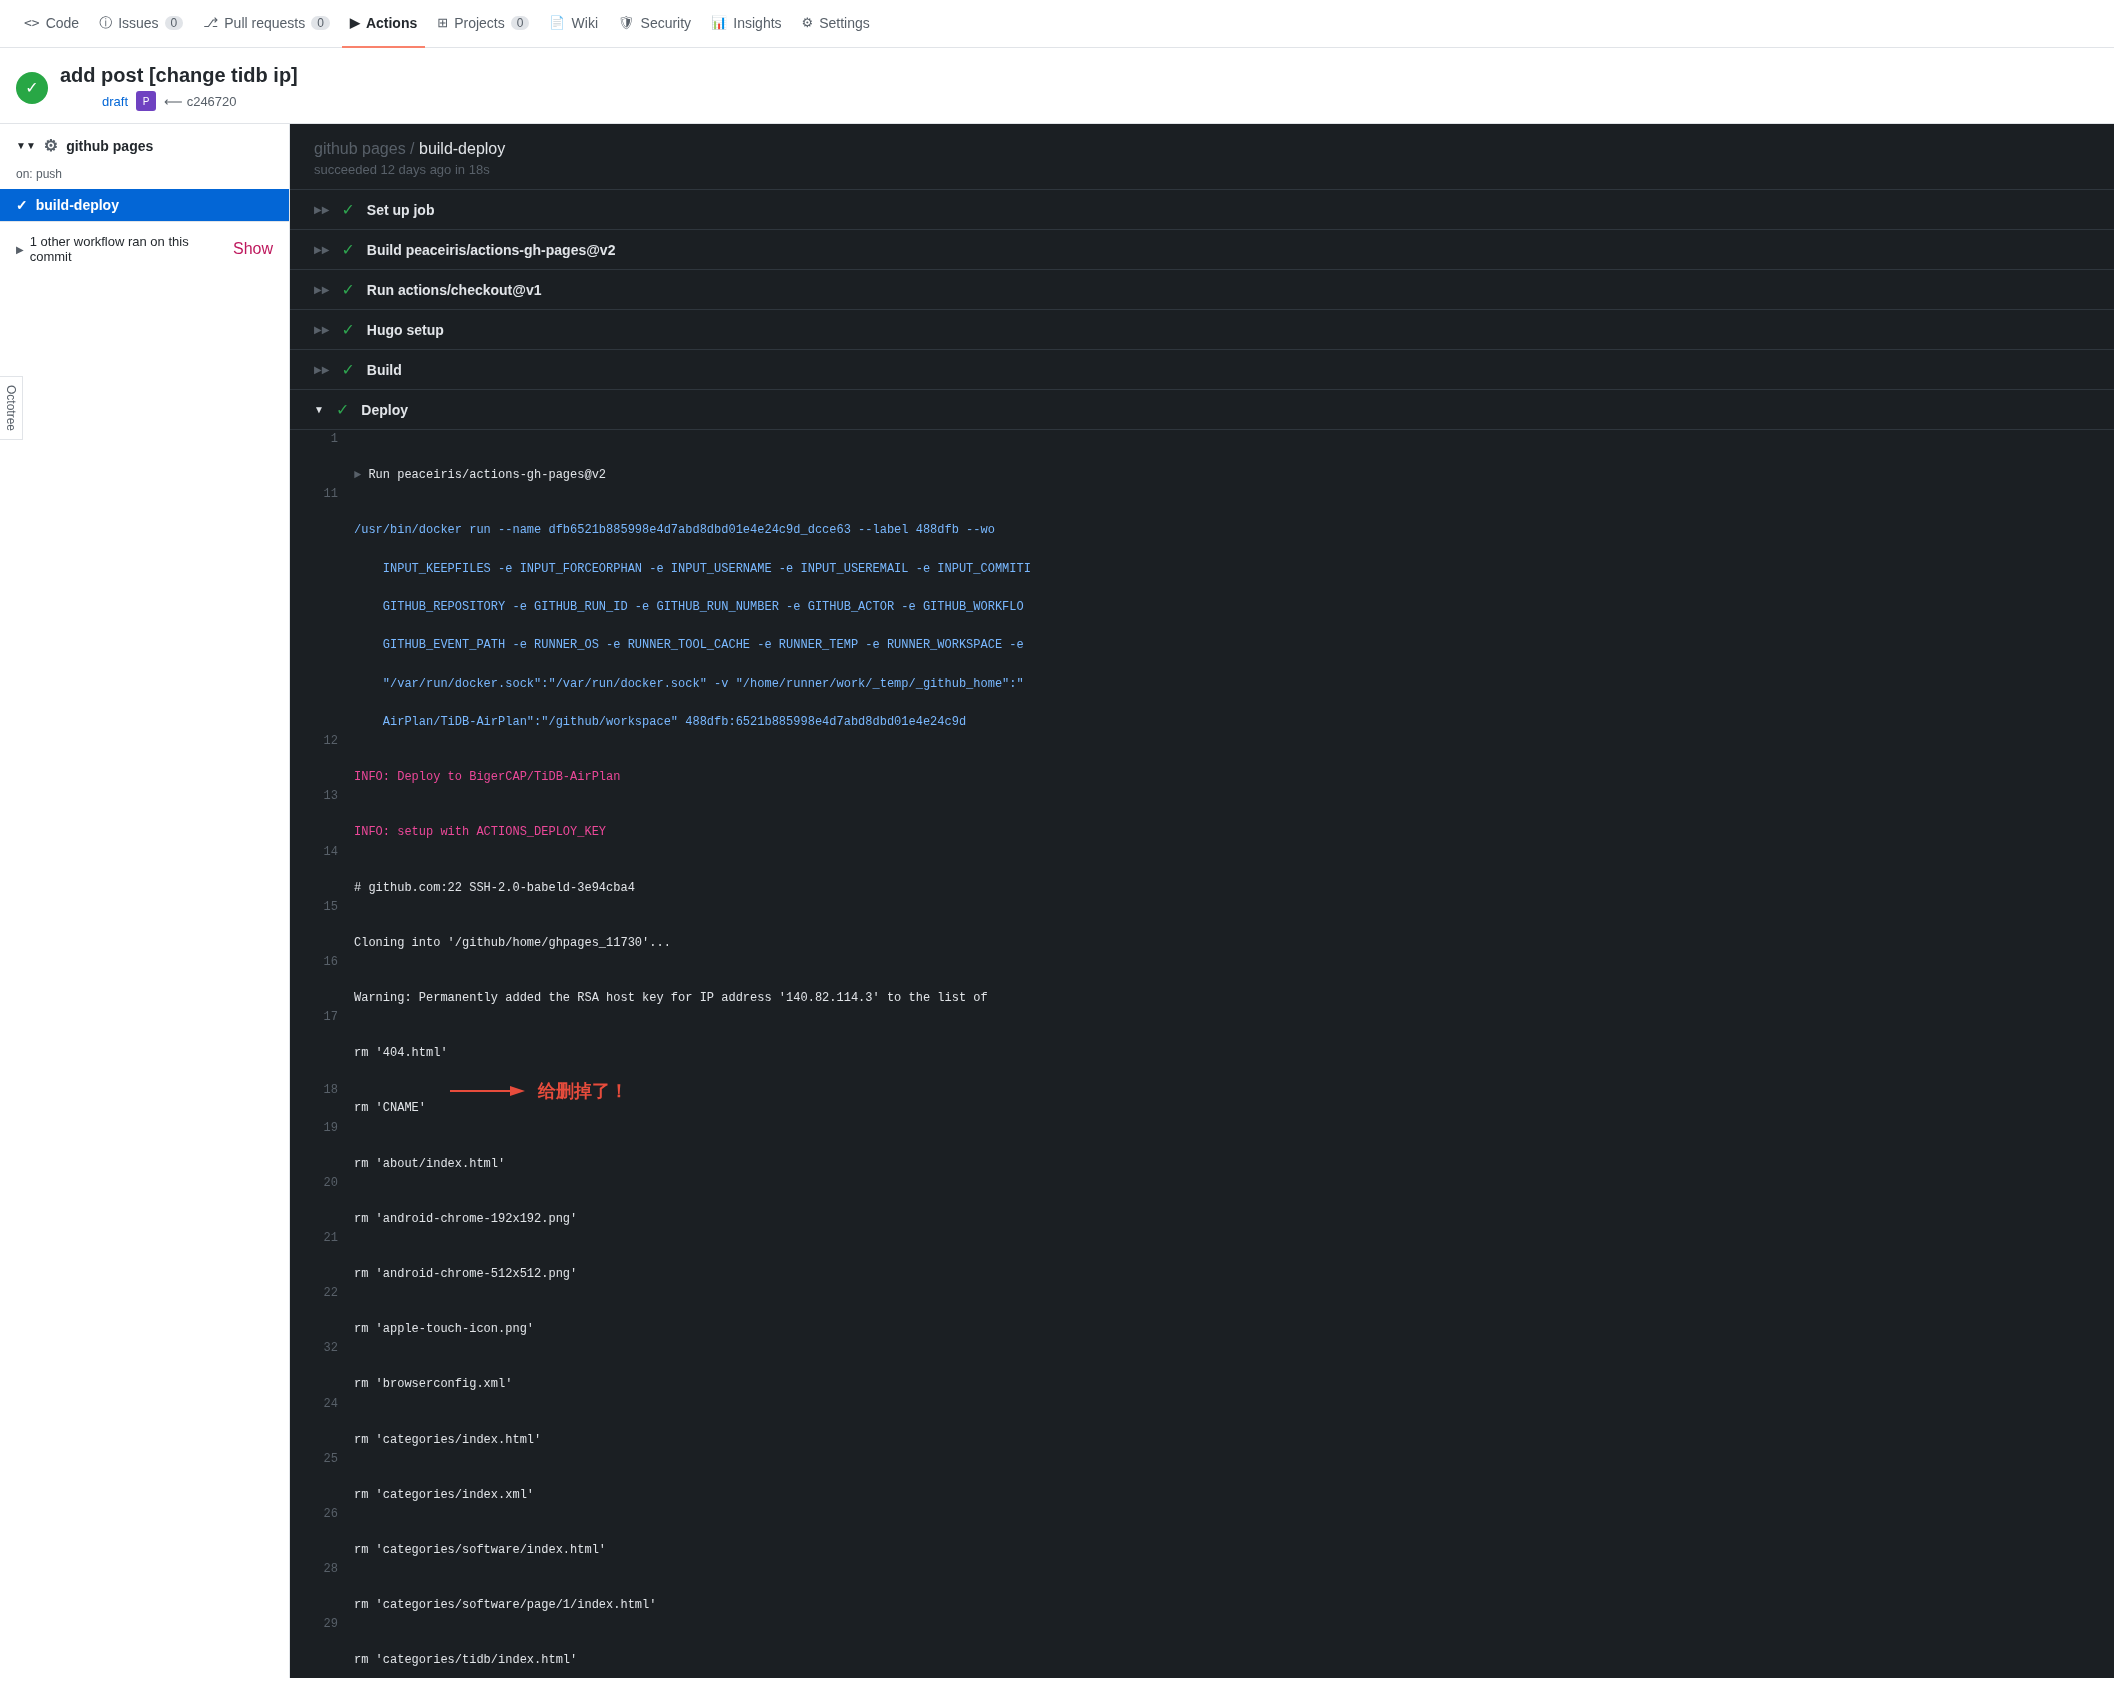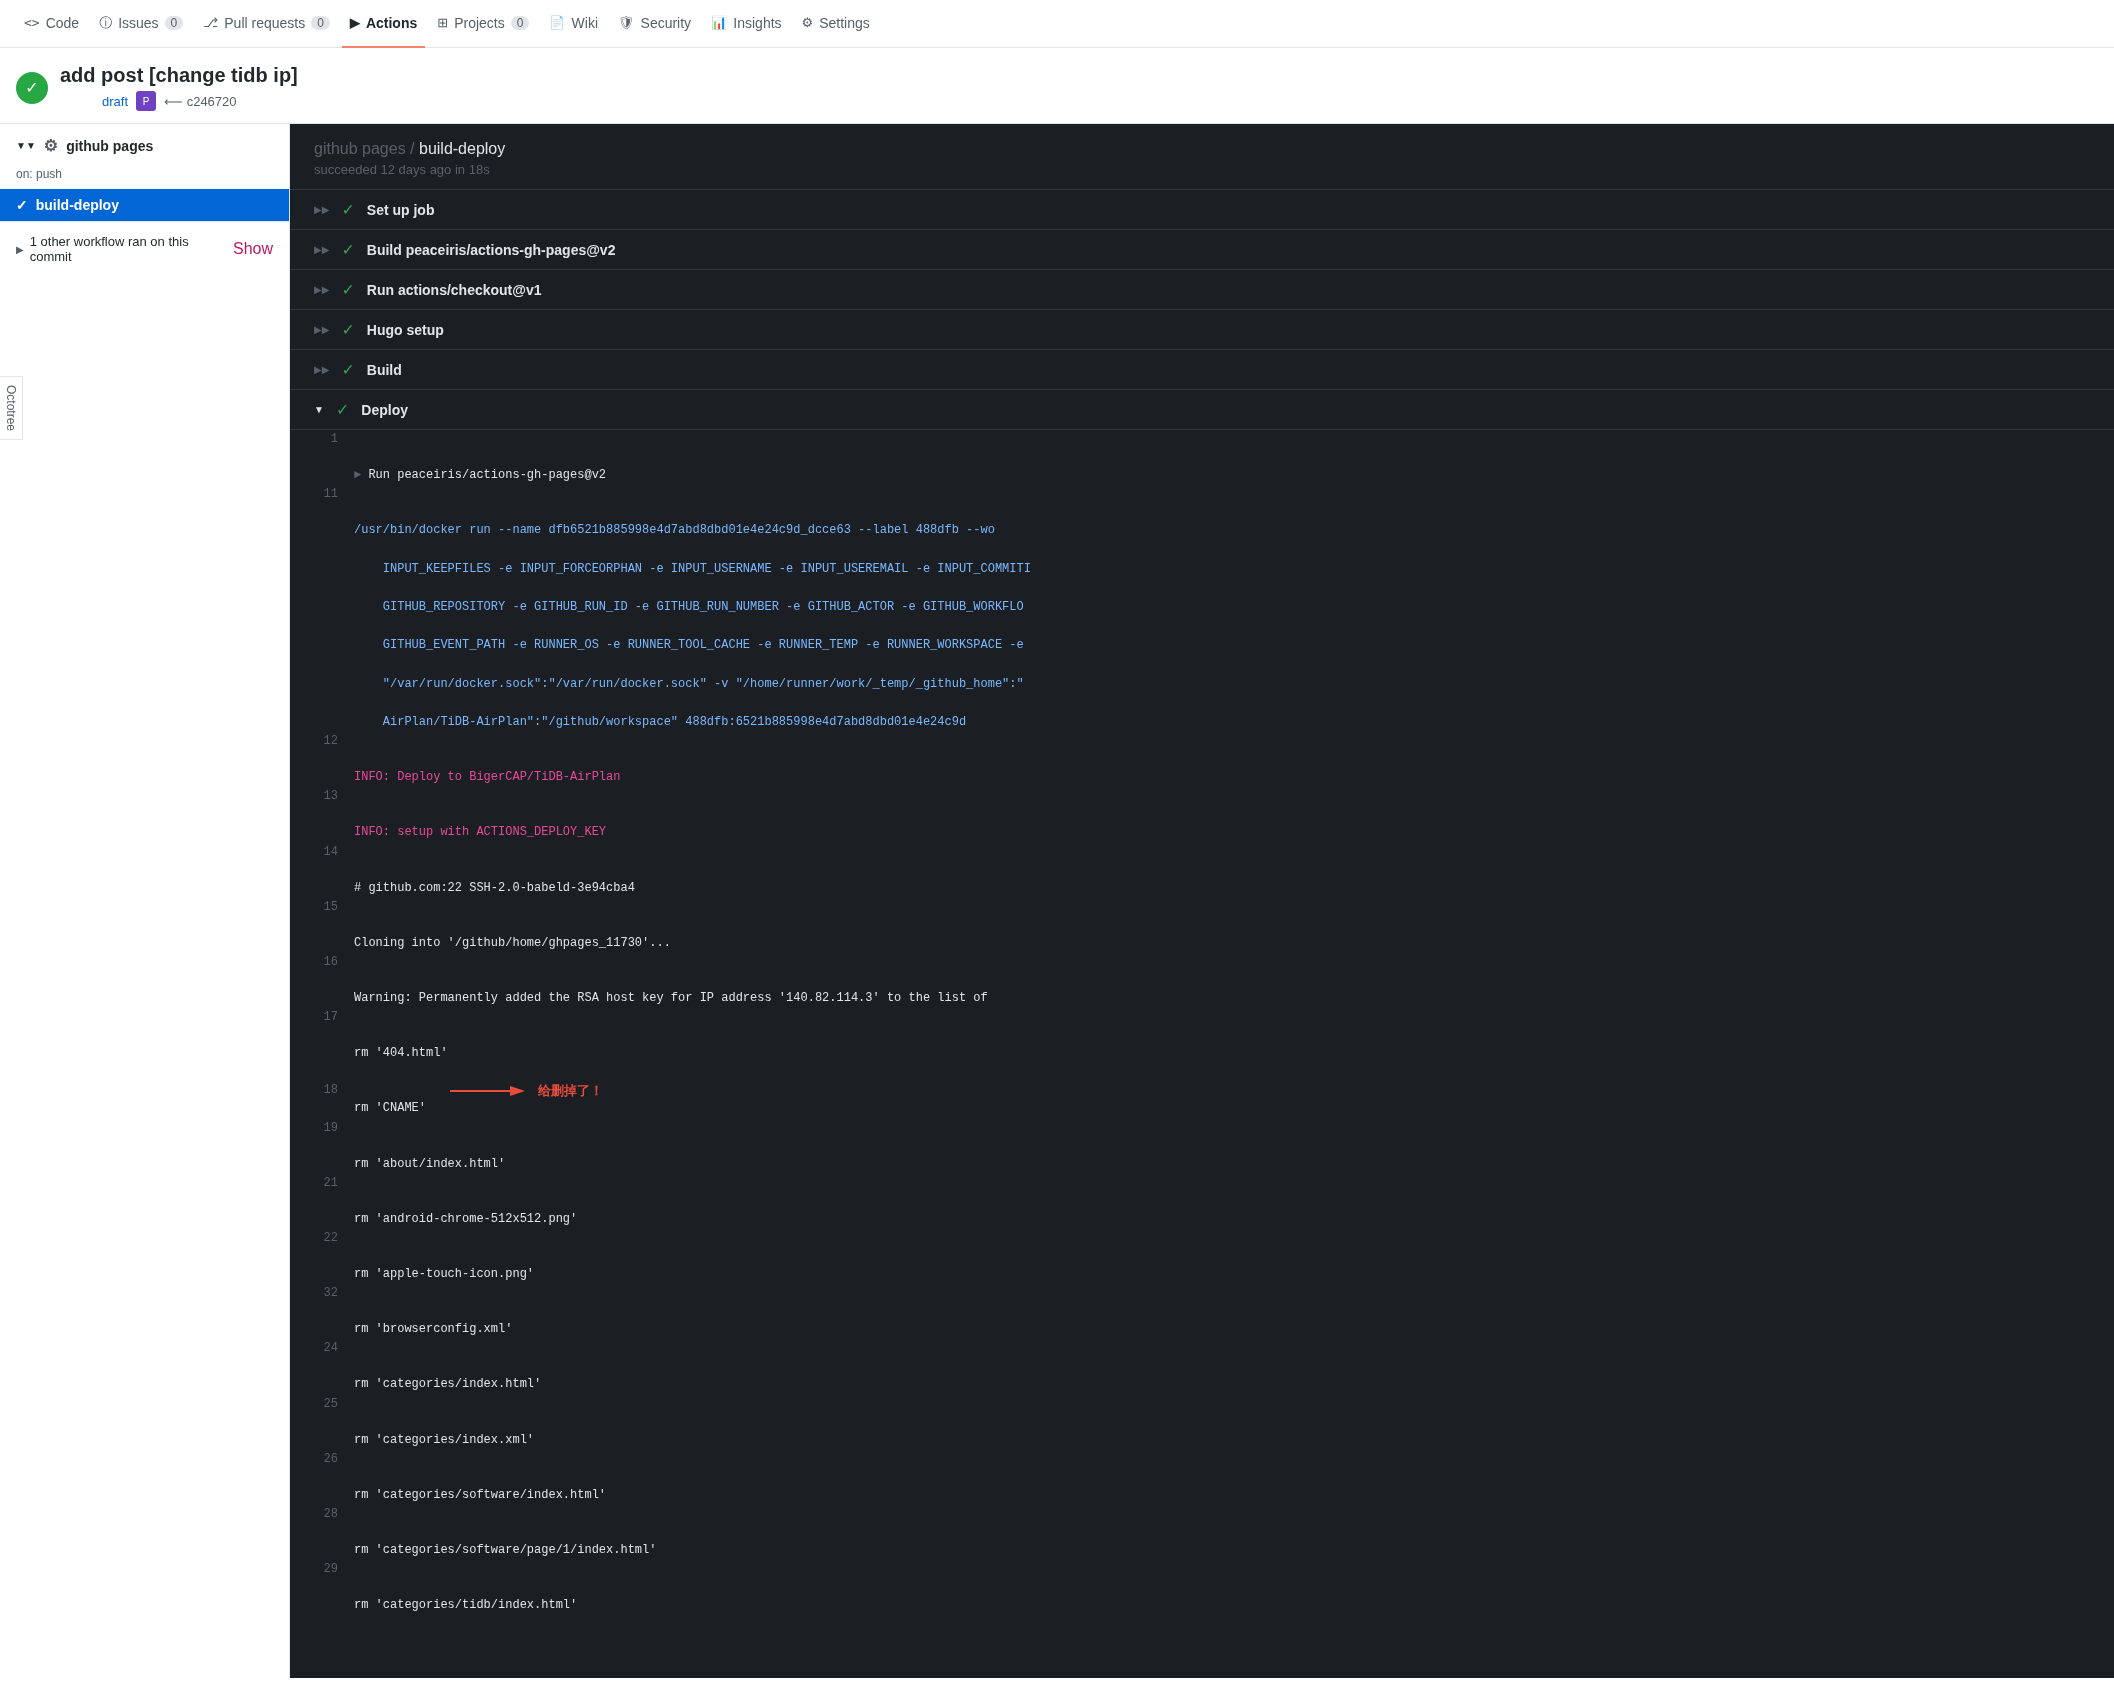--- a/index.html
+++ b/index.html
@@ -418,29 +418,33 @@
 
       <div class="log-line" style="align-items:center;">
         <span class="line-num">18</span>
         <span class="line-content white">rm 'CNAME'</span>
         <span style="margin-left:24px; position:relative; display:inline-flex; align-items:center; gap:8px;">
 
           <svg width="80" height="20" viewBox="0 0 80 20" style="overflow:visible;">
             <line x1="0" y1="10" x2="60" y2="10" stroke="#e74c3c" stroke-width="2"></line>
             <polygon points="60,5 75,10 60,15" fill="#e74c3c"></polygon>
           </svg>
-          <span style="color:#e74c3c; font-family:-apple-system,sans-serif; font-size:13px; font-weight:600; white-space:nowrap;">给删掉了！</span>
+          <span style="color:#e74c3c; font-family:-apple-system,sans-serif; font-size:18px; font-weight:600; white-space:nowrap;">给删掉了！</span>
         </span>
       </div>
 
       <div class="log-line">
         <span class="line-num">19</span>
         <span class="line-content white">rm 'about/index.html'</span>
       </div>
 
+      <div class="log-line">
+        <span class="line-num">20</span>
+        <span class="line-content white">rm 'android-chrome-192x192.png'</span>
+      </div>
 
       <div class="log-line">
         <span class="line-num">21</span>
         <span class="line-content white">rm 'android-chrome-512x512.png'</span>
       </div>
 
       <div class="log-line">
         <span class="line-num">22</span>
         <span class="line-content white">rm 'apple-touch-icon.png'</span>
       </div>

